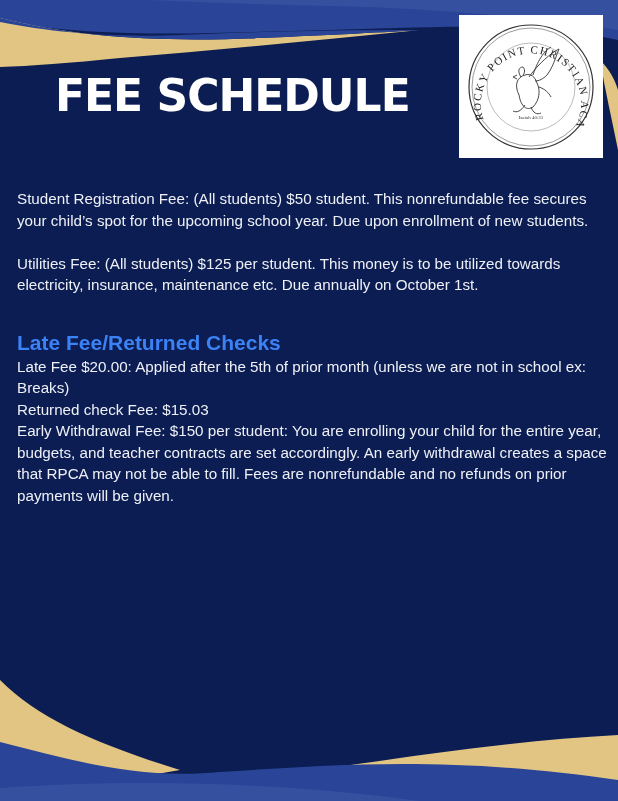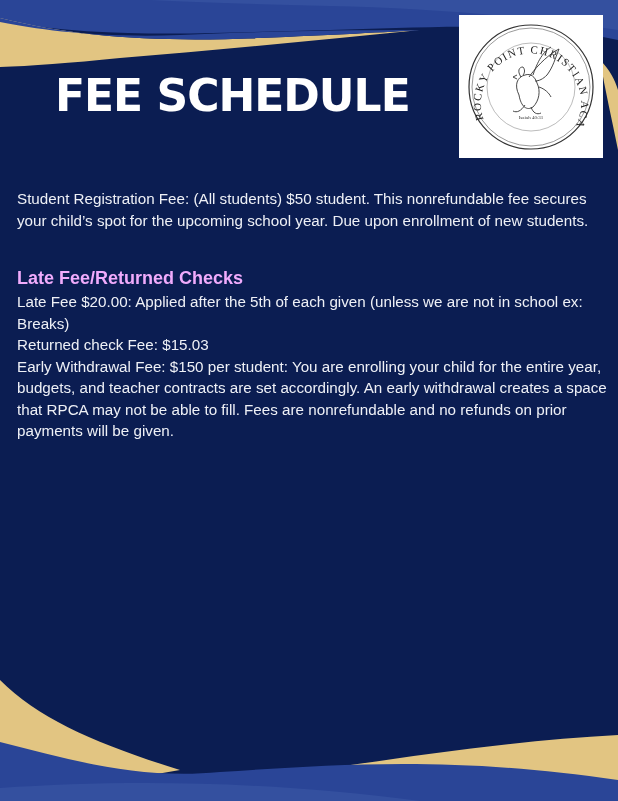--- a/index.html
+++ b/index.html
@@ -15,21 +15,21 @@
     position: absolute; left: 459px; top: 15px; width: 144px; height: 143px;
     background: #ffffff;
   }
   .logo-box svg { width: 144px; height: 143px; display: block; }
   .content {
     position: absolute; left: 17px; top: 165px; width: 590px;
     color: #eef0f6; font-size: 15.2px; line-height: 21.5px; margin-top: 23px;
   }
   .para { margin: 0 0 21.5px 0; }
   .section-heading {
-    margin: 35px 0 1px 0; font-weight: bold; font-size: 18px; line-height: 24px; color: #f0abfc;
+    margin: 35px 0 1px 0; font-weight: bold; font-size: 21px; line-height: 24px; color: #3b82f6;
   }
   .line { margin: 0; }
 </style>
 </head>
 <body>
 
 <div class="page">
   <svg class="bg" viewBox="0 0 618 801">
     <rect x="0" y="0" width="618" height="801" fill="#0b1d52"></rect>
 
@@ -67,19 +67,20 @@
         <path d="M66,90 C62,96 58,98 54,96"></path>
         <path d="M72,92 C74,98 78,100 82,98"></path>
         <path d="M80,72 C86,74 90,78 92,82"></path>
       </g>
       <text x="72" y="104" text-anchor="middle" font-family="Liberation Serif, serif" font-size="5" fill="#333">Isaiah 40:31</text>
     </svg>
   </div>
 
   <div class="content">
     <p class="para">Student Registration Fee: (All students) $50 student. This nonrefundable fee secures your child’s spot for the upcoming school year. Due upon enrollment of new students.</p>
+    <p class="para">Utilities Fee: (All students) $125 per student. This money is to be utilized towards electricity, insurance, maintenance etc. Due annually on October 1st.</p>
 
     <h2 class="section-heading">Late Fee/Returned Checks</h2>
-    <p class="line">Late Fee $20.00: Applied after the 5th of each given (unless we are not in school ex: Breaks)</p>
+    <p class="line">Late Fee $20.00: Applied after the 5th of prior month (unless we are not in school ex: Breaks)</p>
     <p class="line">Returned check Fee: $15.03</p>
     <p class="line">Early Withdrawal Fee: $150 per student: You are enrolling your child for the entire year, budgets, and teacher contracts are set accordingly. An early withdrawal creates a space that RPCA may not be able to fill. Fees are nonrefundable and no refunds on prior payments will be given.</p>
   </div>
 </div>
 
 </body></html>

